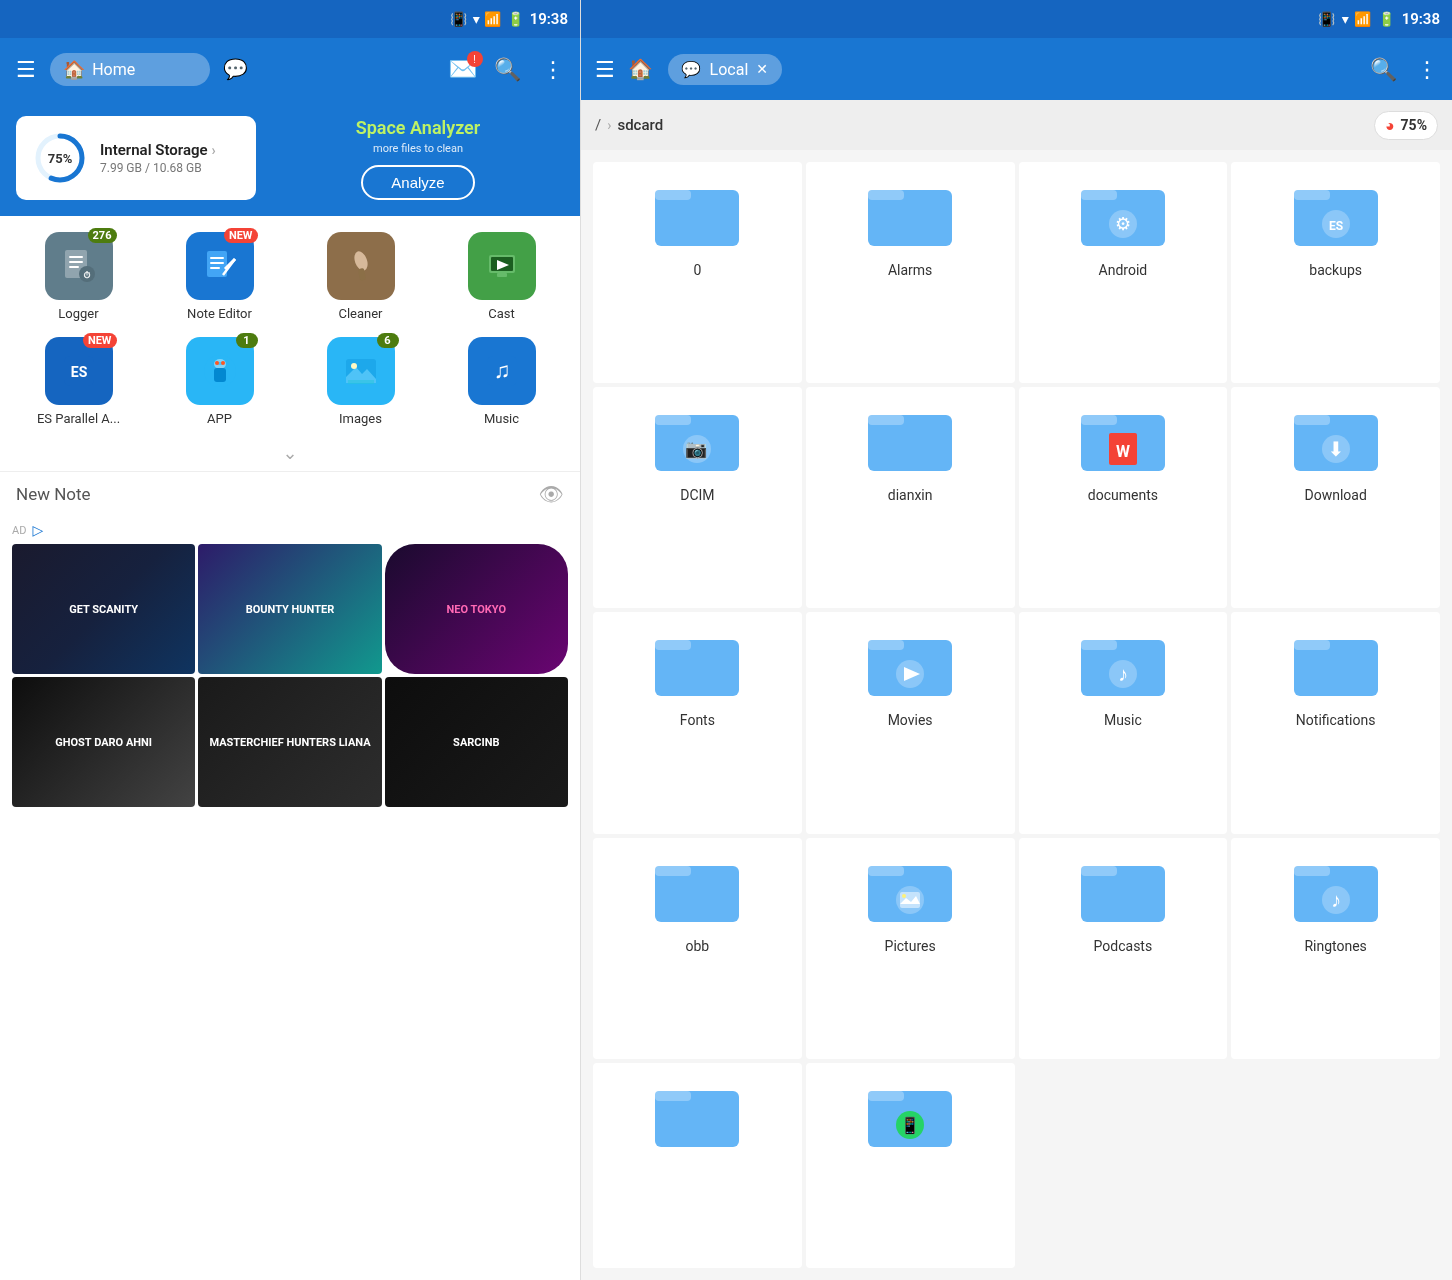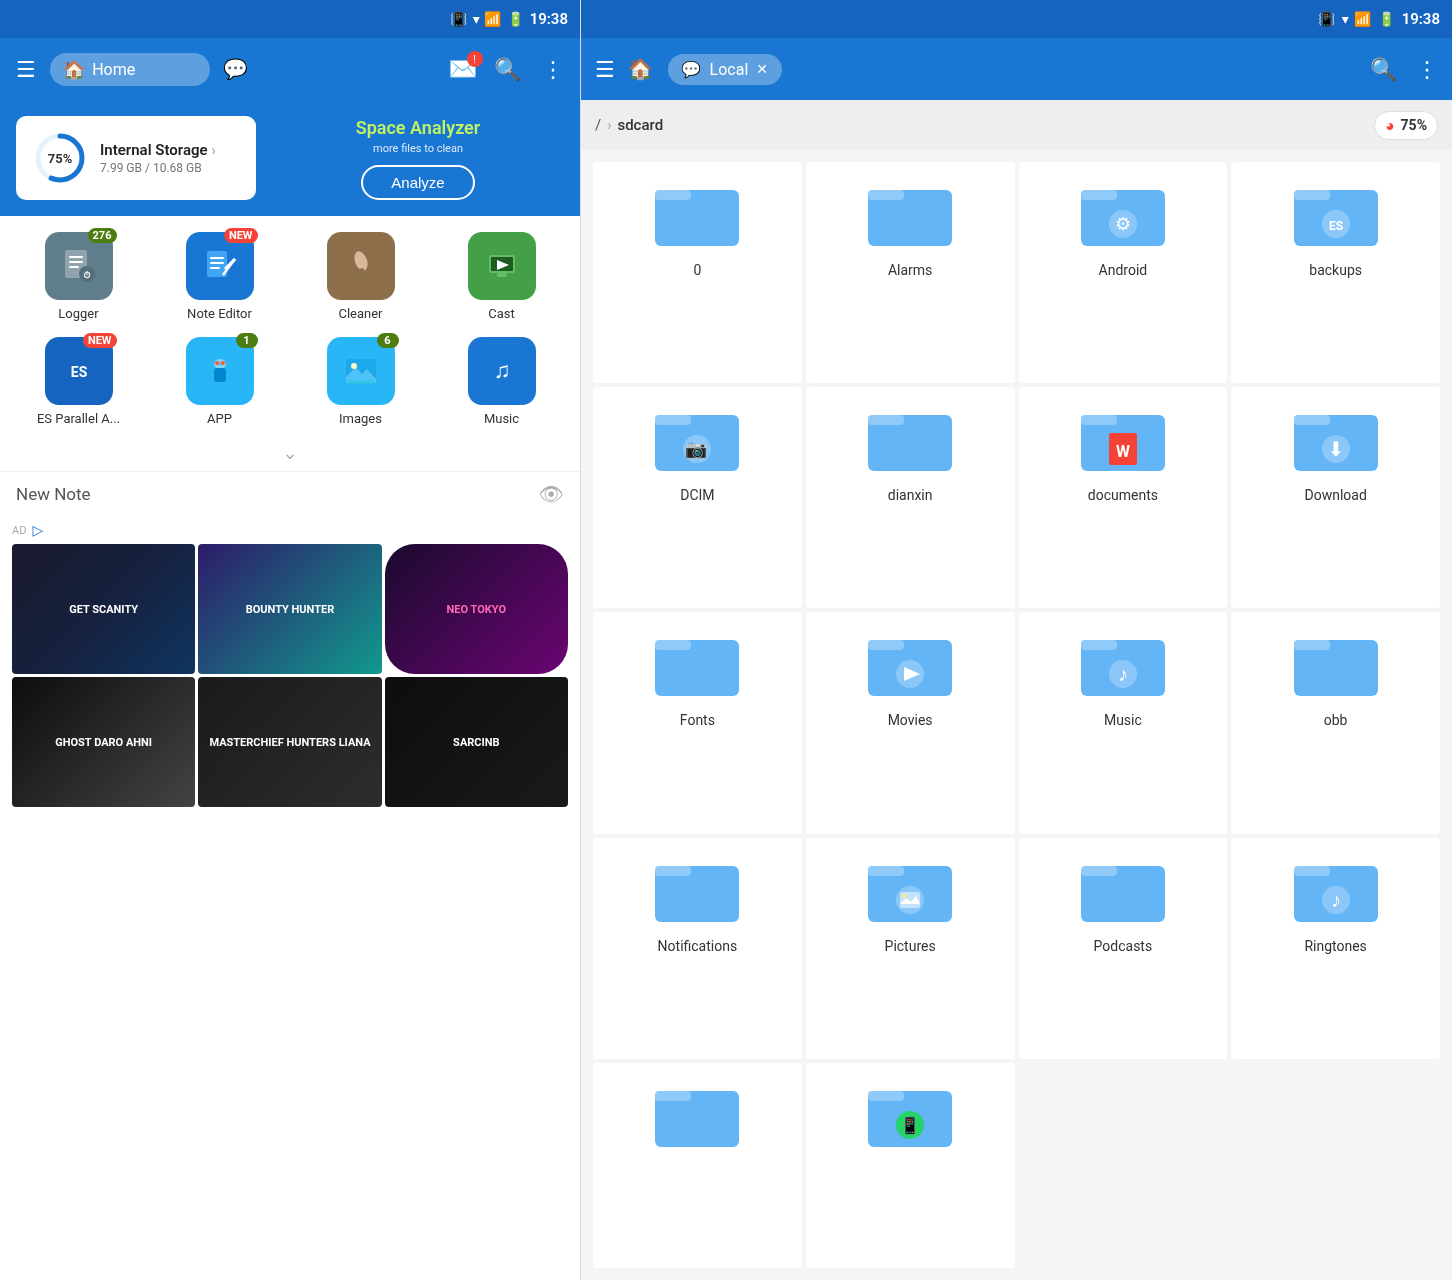--- a/index.html
+++ b/index.html
@@ -795,31 +795,31 @@
       <div class="file-name">Music</div>
     </div>
 
     <div class="file-item">
       <div class="folder-icon-wrap">
         <svg class="folder-svg" viewBox="0 0 88 80">
           <rect x="2" y="16" width="84" height="56" rx="6" fill="#64B5F6"></rect>
           <rect x="2" y="16" width="36" height="10" rx="4" fill="#90CAF9"></rect>
         </svg>
       </div>
+      <div class="file-name">Notifications</div>
+    </div>
+
+    <div class="file-item">
+      <div class="folder-icon-wrap">
+        <svg class="folder-svg" viewBox="0 0 88 80">
+          <rect x="2" y="16" width="84" height="56" rx="6" fill="#64B5F6"></rect>
+          <rect x="2" y="16" width="36" height="10" rx="4" fill="#90CAF9"></rect>
+        </svg>
+      </div>
       <div class="file-name">obb</div>
-    </div>
-
-    <div class="file-item">
-      <div class="folder-icon-wrap">
-        <svg class="folder-svg" viewBox="0 0 88 80">
-          <rect x="2" y="16" width="84" height="56" rx="6" fill="#64B5F6"></rect>
-          <rect x="2" y="16" width="36" height="10" rx="4" fill="#90CAF9"></rect>
-        </svg>
-      </div>
-      <div class="file-name">Notifications</div>
     </div>
 
     <div class="file-item">
       <div class="folder-icon-wrap">
         <svg class="folder-svg" viewBox="0 0 88 80">
           <rect x="2" y="16" width="84" height="56" rx="6" fill="#64B5F6"></rect>
           <rect x="2" y="16" width="36" height="10" rx="4" fill="#90CAF9"></rect>
           <circle cx="44" cy="50" r="14" fill="rgba(255,255,255,0.25)"></circle>
           <rect x="34" y="42" width="20" height="16" rx="2" fill="rgba(255,255,255,0.5)"></rect>
           <polygon points="34,54 40,48 45,52 50,46 54,54" fill="white"></polygon>

